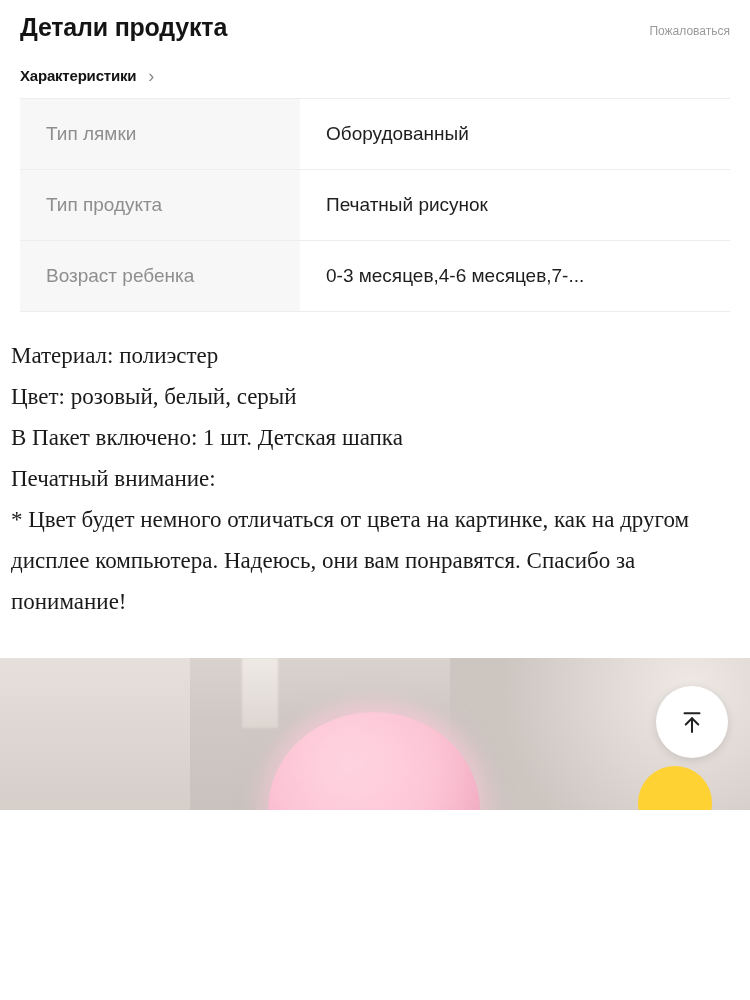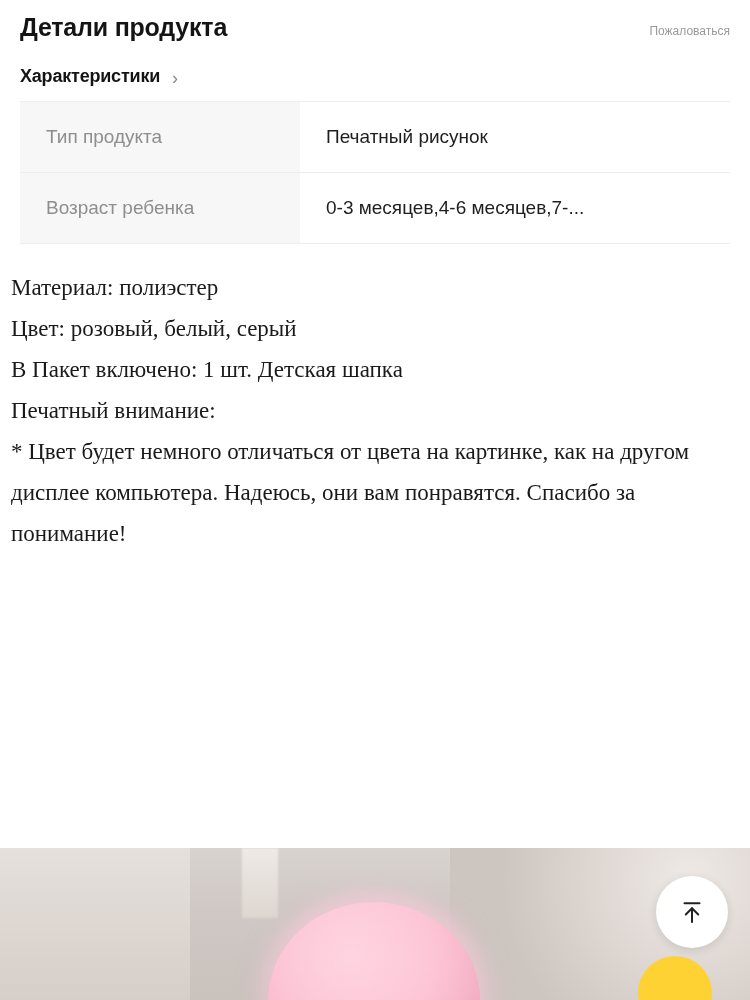--- a/index.html
+++ b/index.html
@@ -8,21 +8,21 @@
     padding: 0;
     width: 750px;
     height: 1000px;
     background: #ffffff;
     font-family: "Liberation Sans", sans-serif;
     overflow: hidden;
   }
   .page {
     position: relative;
     width: 750px;
-    height: 1000px;
+    height: 810px;
     background: #ffffff;
     overflow: hidden;
   }
 
   
   .header {
     position: relative;
     display: flex;
     align-items: flex-start;
     justify-content: space-between;
@@ -43,21 +43,21 @@
   }
 
   
   .section-row {
     display: flex;
     align-items: center;
     padding: 18px 20px 14px 20px;
     gap: 12px;
   }
   .section-title {
-    font-size: 18px;
+    font-size: 15px;
     font-weight: bold;
     color: #141414;
     letter-spacing: -0.2px;
   }
   .chevron {
     color: #888888;
     font-size: 18px;
     line-height: 1;
     transform: translateY(1px);
   }
@@ -196,20 +196,24 @@
     <div class="report-link">Пожаловаться</div>
   </div>
 
   <div class="section-row">
     <div class="section-title">Характеристики</div>
     <div class="chevron">›</div>
   </div>
 
   <div class="spec-table">
     <div class="spec-row">
+      <div class="spec-key">Тип лямки</div>
+      <div class="spec-val">Оборудованный</div>
+    </div>
+    <div class="spec-row">
       <div class="spec-key">Тип продукта</div>
       <div class="spec-val">Печатный рисунок</div>
     </div>
     <div class="spec-row">
       <div class="spec-key">Возраст ребенка</div>
       <div class="spec-val">0-3 месяцев,4-6 месяцев,7-...</div>
     </div>
   </div>
 
   <div class="desc">

